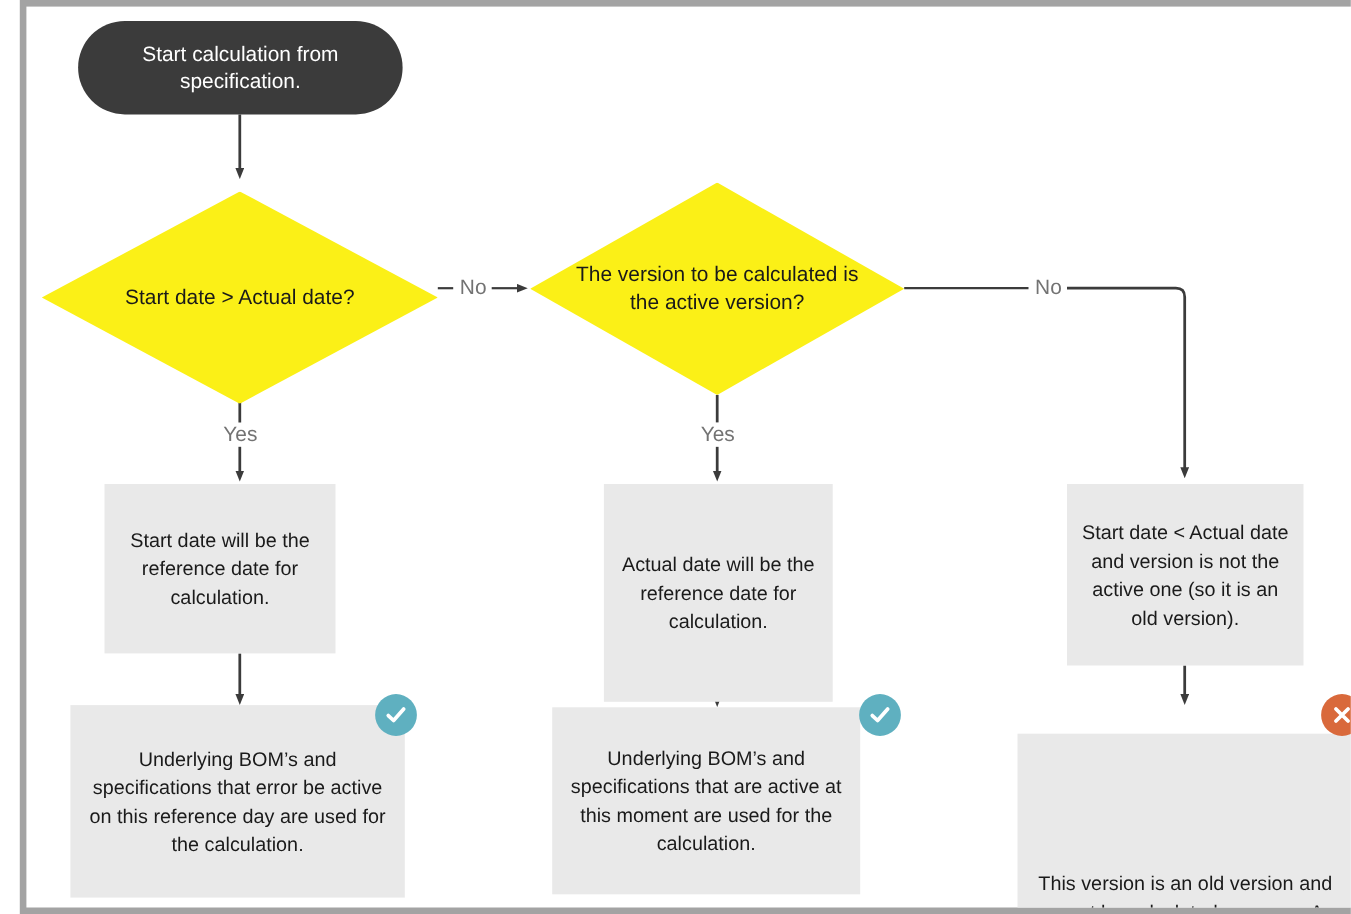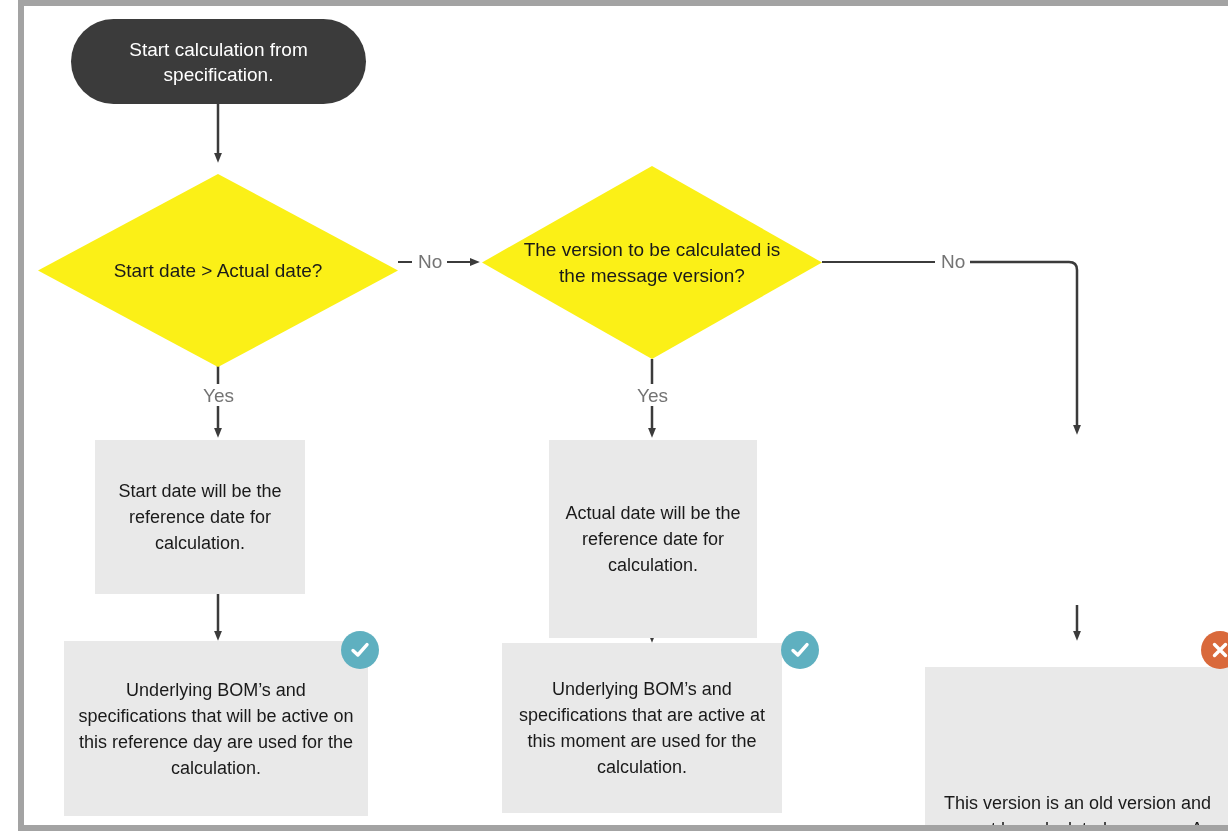--- a/index.html
+++ b/index.html
@@ -189,34 +189,37 @@
     <span>Start calculation from specification.</span>
   </div>
 
   <div class="diamond" id="diamond-start-date">
     <div class="shape"></div>
     <div class="dtext">Start date &gt; Actual date?</div>
   </div>
 
   <div class="diamond" id="diamond-active-version">
     <div class="shape"></div>
-    <div class="dtext">The version to be calculated is the message version?</div>
+    <div class="dtext">The version to be calculated is the active version?</div>
   </div>
 
   <div class="box" id="box-start-ref">
     <span>Start date will be the reference date for calculation.</span>
   </div>
 
   <div class="box" id="box-actual-ref">
     <span>Actual date will be the reference date for calculation.</span>
   </div>
 
+  <div class="box" id="box-old-version">
+    <span>Start date &lt; Actual date and version is not the active one (so it is an old version).</span>
+  </div>
 
   <div class="box" id="box-result-left">
-    <span>Underlying BOM’s and specifications that will be active on this reference day are used for the calculation.</span>
+    <span>Underlying BOM’s and specifications that error be active on this reference day are used for the calculation.</span>
   </div>
 
   <div class="box" id="box-result-middle">
     <span>Underlying BOM’s and specifications that are active at this moment are used for the calculation.</span>
   </div>
 
   <div class="box" id="box-result-right">
     <span>This version is an old version and cannot be calculated anymore. An error message will be displayed.</span>
   </div>
 

